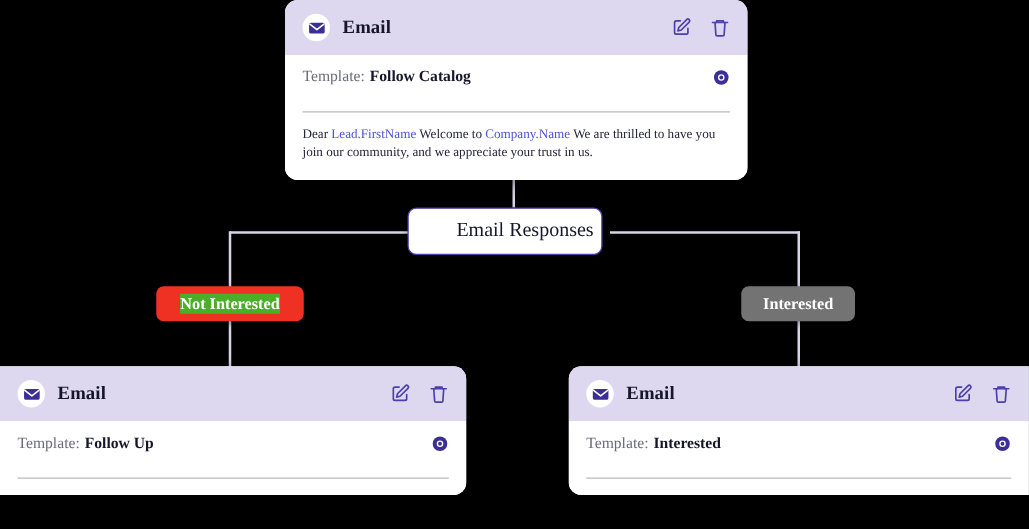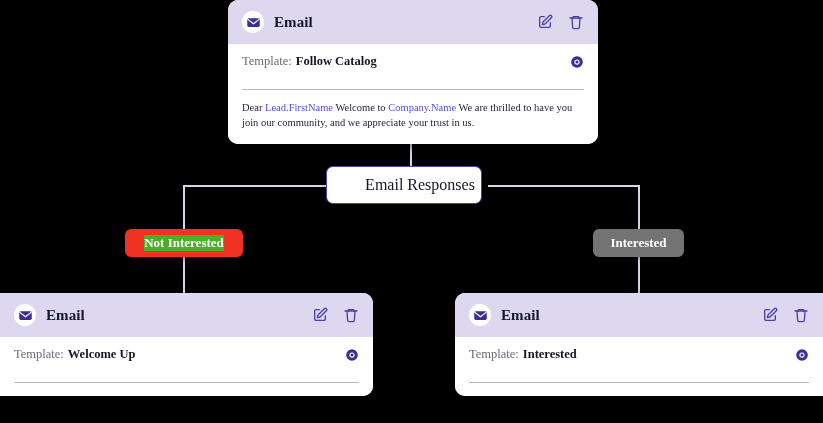--- a/index.html
+++ b/index.html
@@ -204,21 +204,21 @@
             <path d="M3 6h18"></path>
               <path d="M8 6V4h8v2"></path>
             <path d="M6 6l1 14a2 2 0 0 0 2 2h6a2 2 0 0 0 2-2l1-14"></path>
           </svg>
         </span>
       </span>
     </div>
     <div class="card-body" style="padding-left:24px;">
       <div class="template-row">
         <span class="template-label">Template:</span>
-        <span class="template-value">Welcome Up</span>
+        <span class="template-value">Follow Up</span>
         <span class="eye-wrap">
           <svg width="14" height="14" viewBox="0 0 24 24">
             <circle cx="12" cy="12" r="10" fill="#3b2f96"></circle>
             <circle cx="12" cy="12" r="4.5" fill="#ffffff"></circle>
             <circle cx="12" cy="12" r="2.6" fill="#3b2f96"></circle>
           </svg>
         </span>
       </div>
     </div>
   </div>

